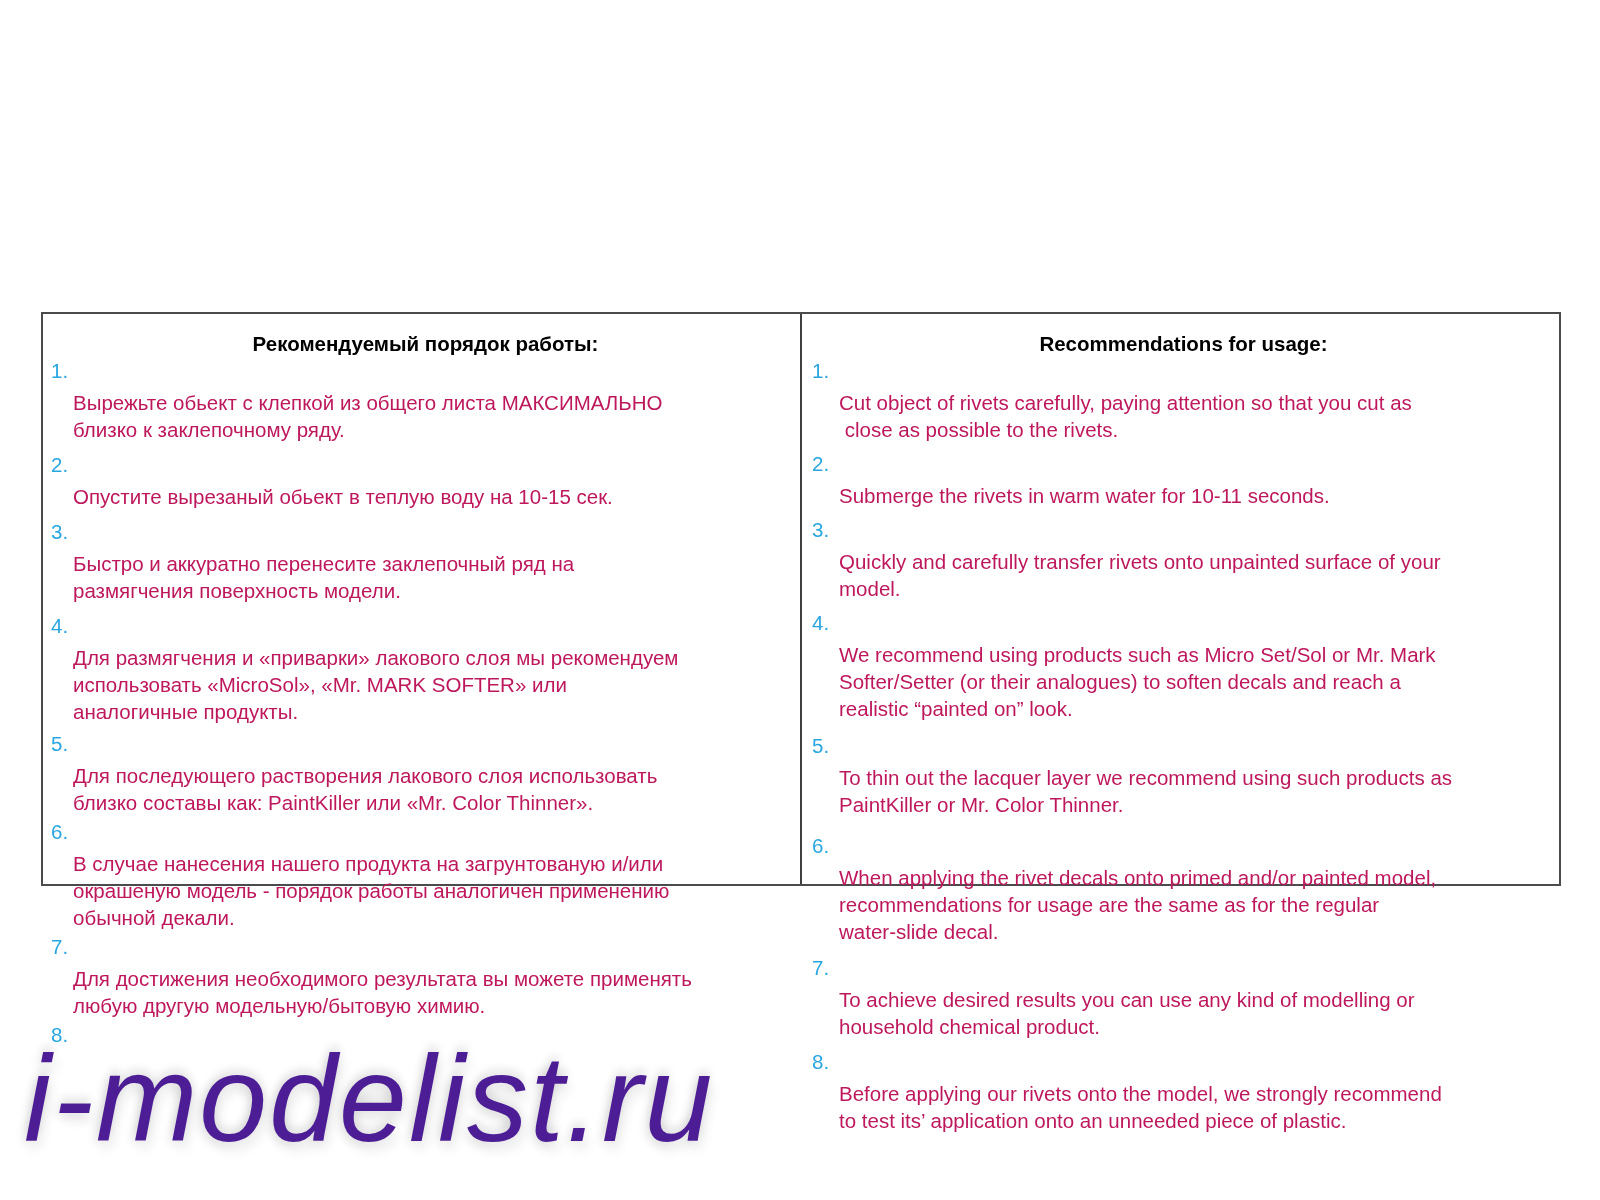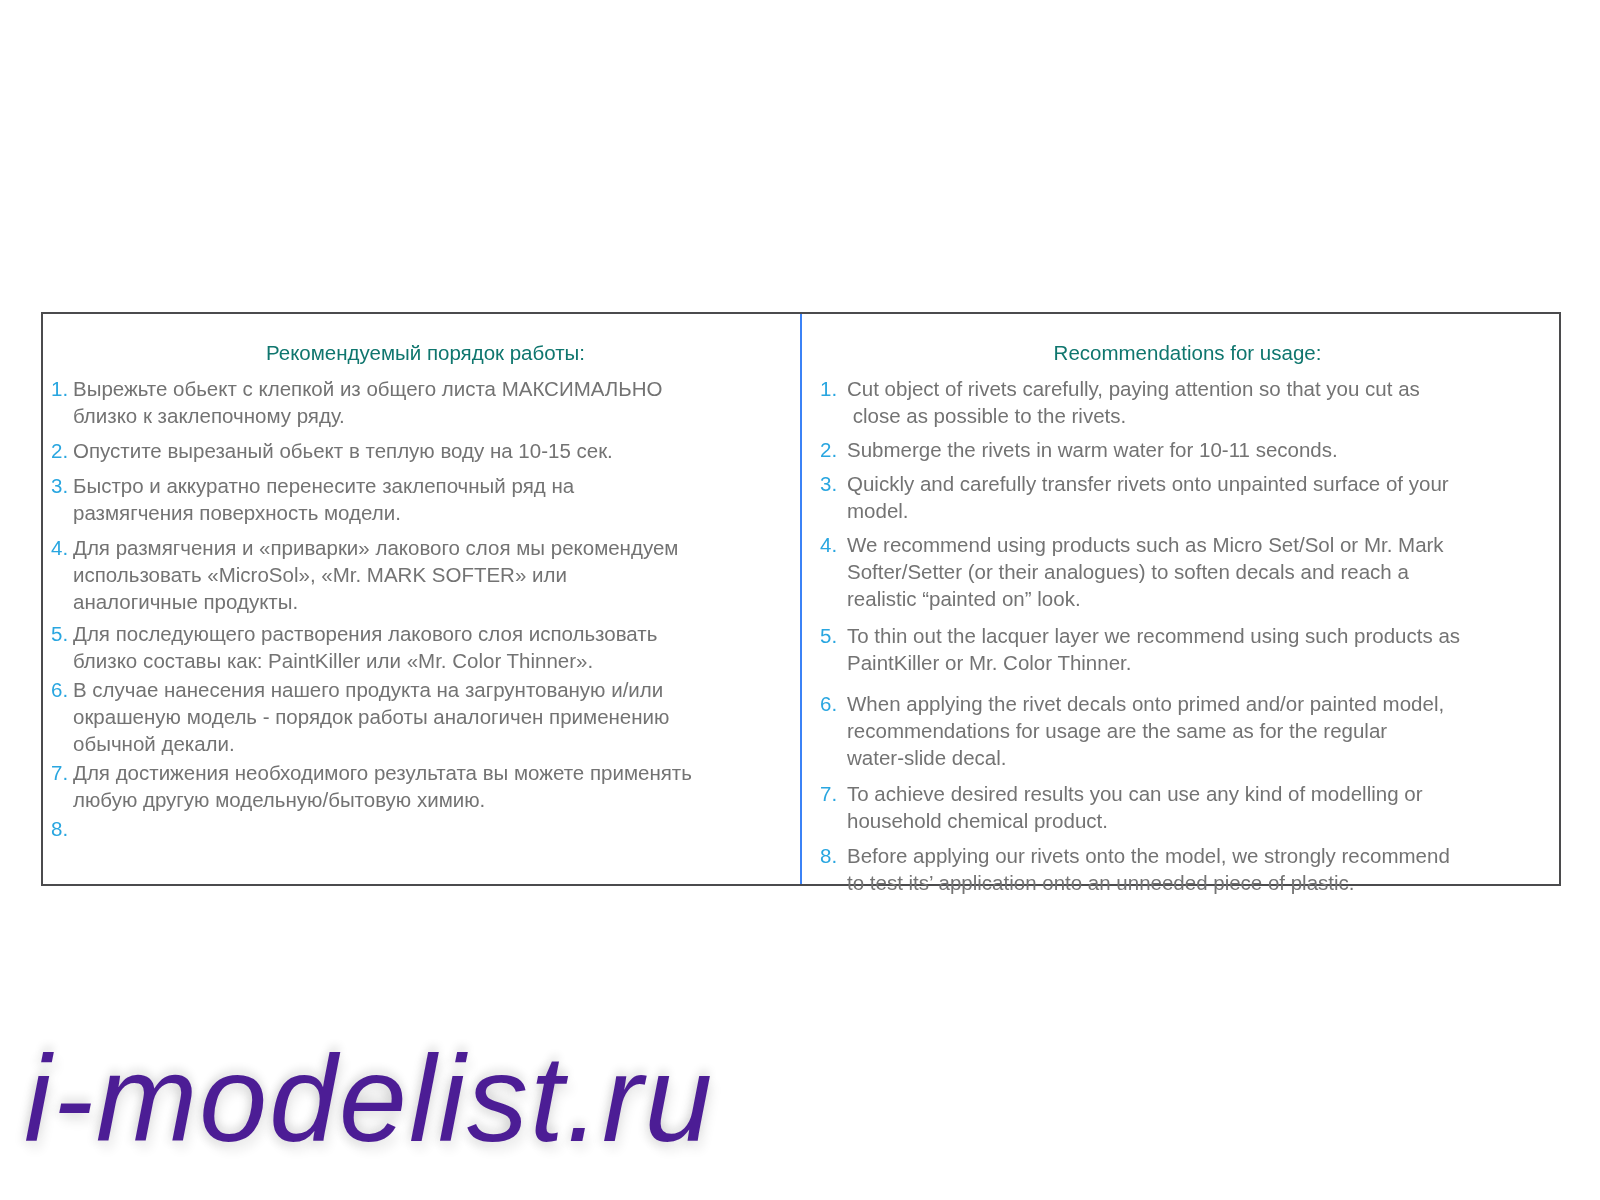--- a/index.html
+++ b/index.html
@@ -13,41 +13,41 @@
     position: absolute; left: 41px; top: 312px;
     width: 1520px; height: 574px;
     border: 2px solid #4b4b4d;
     box-sizing: border-box;
     display: flex;
     background: #ffffff;
   }
 
   .col { box-sizing: border-box; padding-top: 16px; }
   .col-ru { width: 757px; padding-left: 8px; }
-  .col-en { flex: 1; border-left: 2px solid #3b82f6; padding-left: 18px; padding-right: 4px; }
+  .col-en { flex: 1; border-left: 2px solid #404040; padding-left: 10px; padding-right: 4px; }
 
   .col-title {
-    margin: 9px; font-weight: normal;
+    margin: 0; font-weight: bold;
     font-size: 20.5px; line-height: 27px;
-    text-align: center; color: #0f766e;
+    text-align: center; color: #000000;
   }
 
   .list { margin: 0; padding: 0; list-style: none; }
   .item { display: flex; align-items: flex-start; }
 
   .num {
     flex: 0 0 auto; width: 22px;
     color: #29a6e0;
     font-size: 20.5px; line-height: 27px;
   }
   .col-en .num { width: 27px; }
 
   .txt {
     font-size: 20.5px; line-height: 27px;
-    white-space: pre-wrap; color: #737373;
+    white-space: pre-wrap; color: #be185d; margin-top: 32px;
   }
 
   
   .col-ru .list .item:nth-child(2) { margin-top: 8px; }
   .col-ru .list .item:nth-child(3) { margin-top: 8px; }
   .col-ru .list .item:nth-child(4) { margin-top: 8px; }
   .col-ru .list .item:nth-child(5) { margin-top: 5px; }
   .col-ru .list .item:nth-child(6) { margin-top: 2px; }
   .col-ru .list .item:nth-child(7) { margin-top: 2px; }
   .col-ru .list .item:nth-child(8) { margin-top: 2px; }

